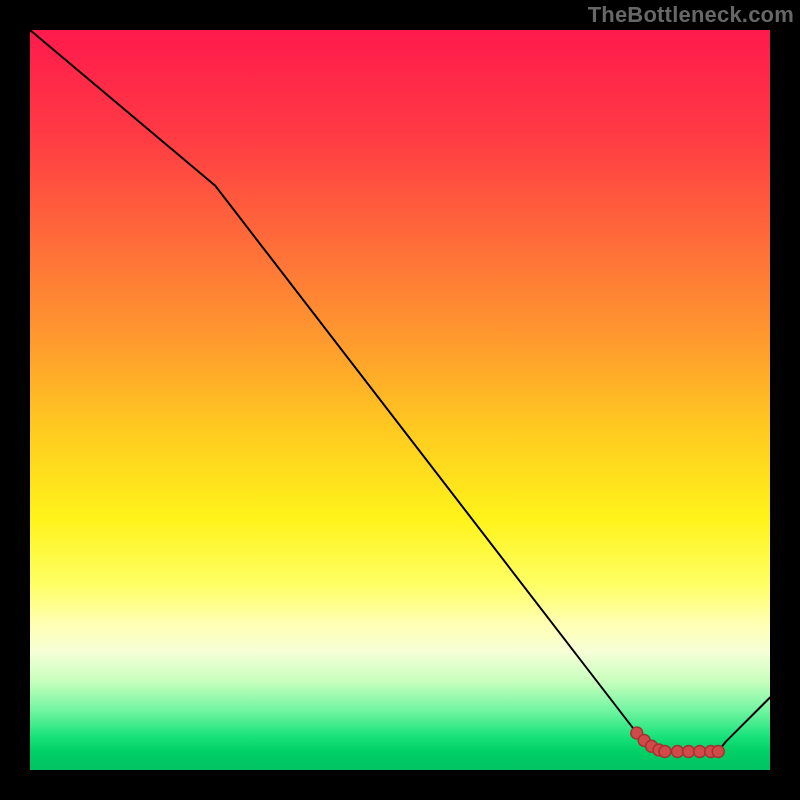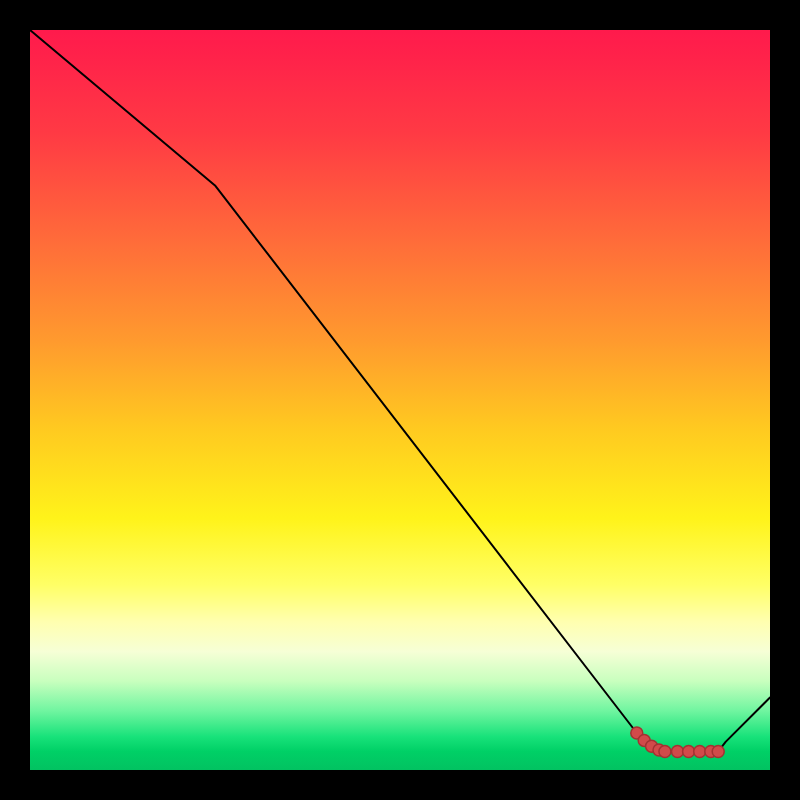--- a/index.html
+++ b/index.html
@@ -66,13 +66,14 @@
       <circle cx="644.20" cy="740.40" r="6" fill="#d14a4a" stroke="#a33232" stroke-width="1.5"></circle>
       <circle cx="651.60" cy="746.32" r="6" fill="#d14a4a" stroke="#a33232" stroke-width="1.5"></circle>
       <circle cx="659.00" cy="750.02" r="6" fill="#d14a4a" stroke="#a33232" stroke-width="1.5"></circle>
       <circle cx="664.92" cy="751.50" r="6" fill="#d14a4a" stroke="#a33232" stroke-width="1.5"></circle>
       <circle cx="677.50" cy="751.50" r="6" fill="#d14a4a" stroke="#a33232" stroke-width="1.5"></circle>
       <circle cx="688.60" cy="751.50" r="6" fill="#d14a4a" stroke="#a33232" stroke-width="1.5"></circle>
       <circle cx="699.70" cy="751.50" r="6" fill="#d14a4a" stroke="#a33232" stroke-width="1.5"></circle>
       <circle cx="710.80" cy="751.50" r="6" fill="#d14a4a" stroke="#a33232" stroke-width="1.5"></circle>
       <circle cx="718.20" cy="751.50" r="6" fill="#d14a4a" stroke="#a33232" stroke-width="1.5"></circle>
     </svg>
+  <div class="watermark">TheBottleneck.com</div>
 </div>
 
 </body></html>

